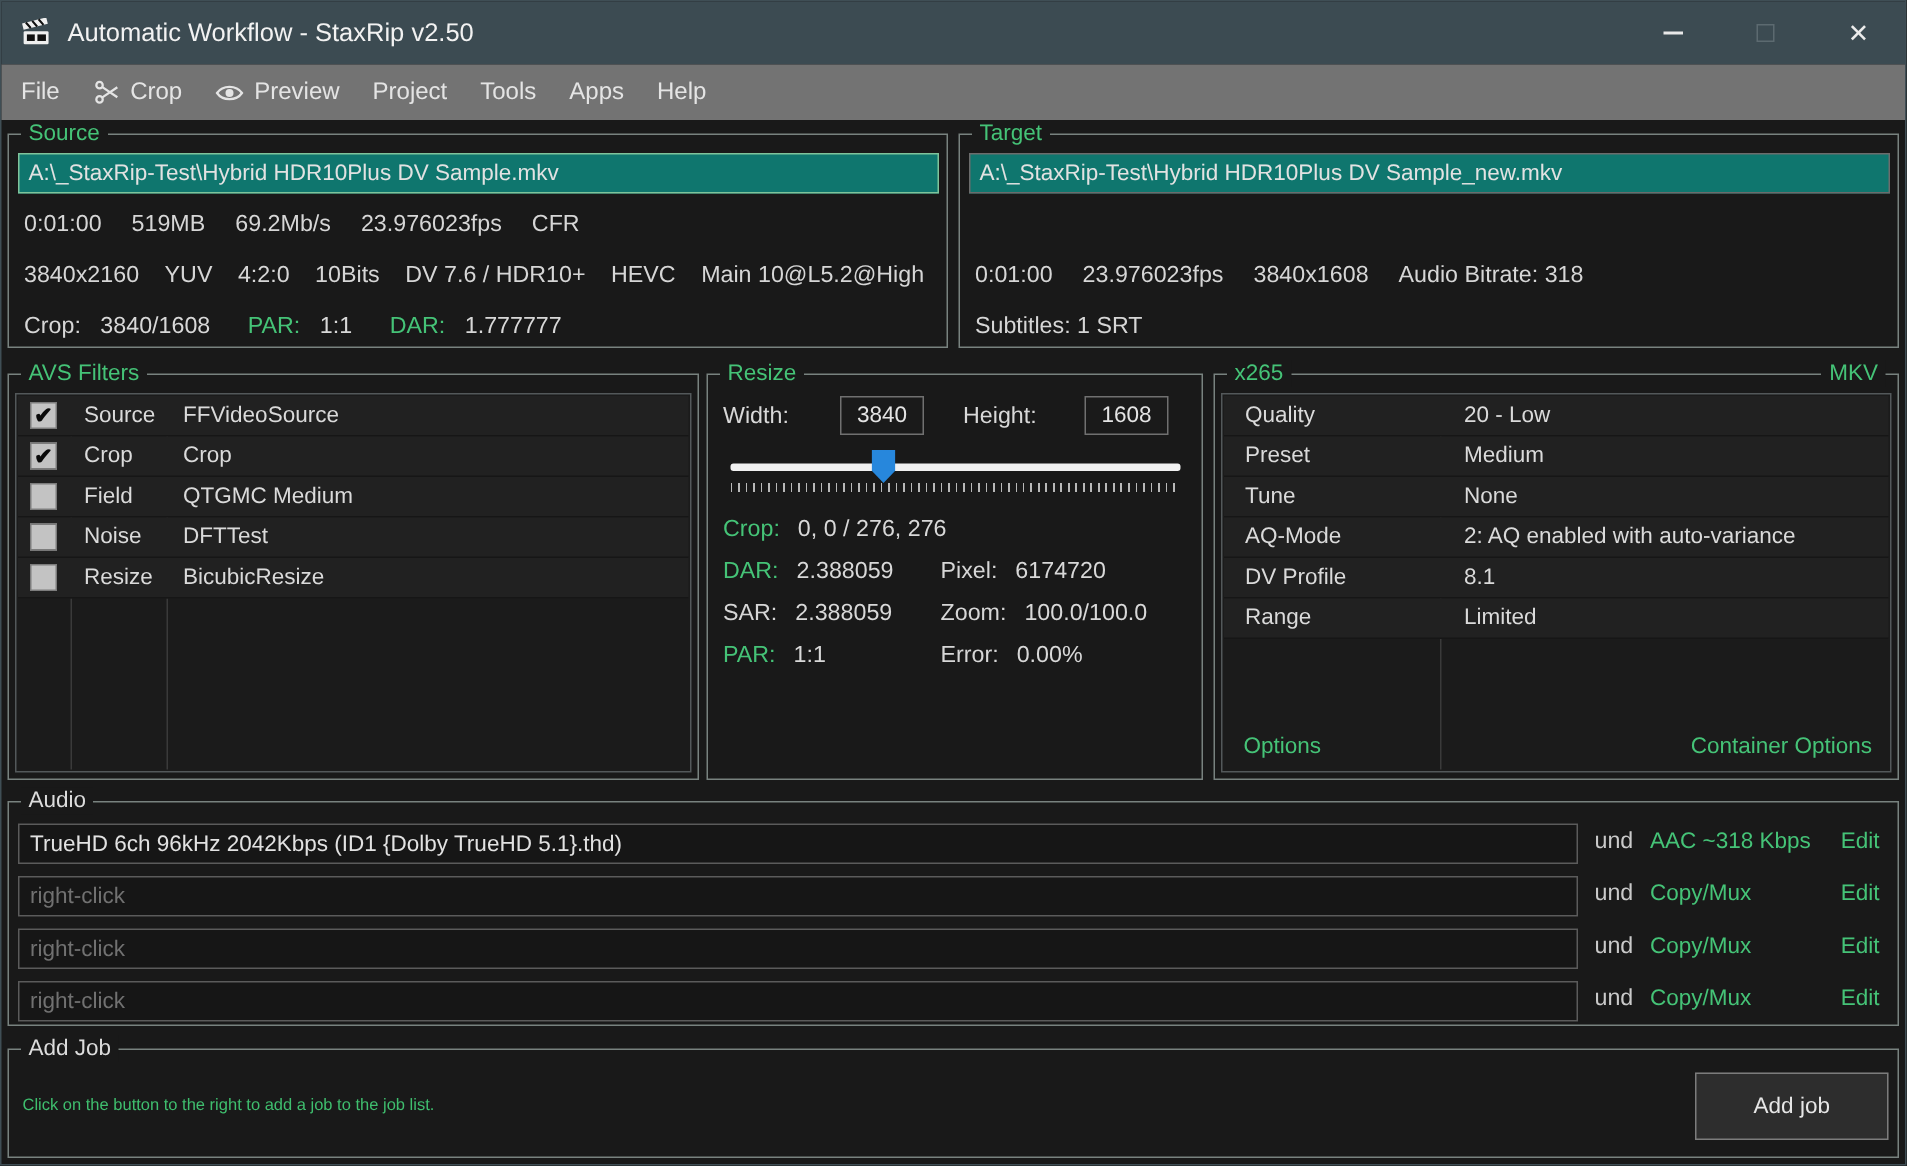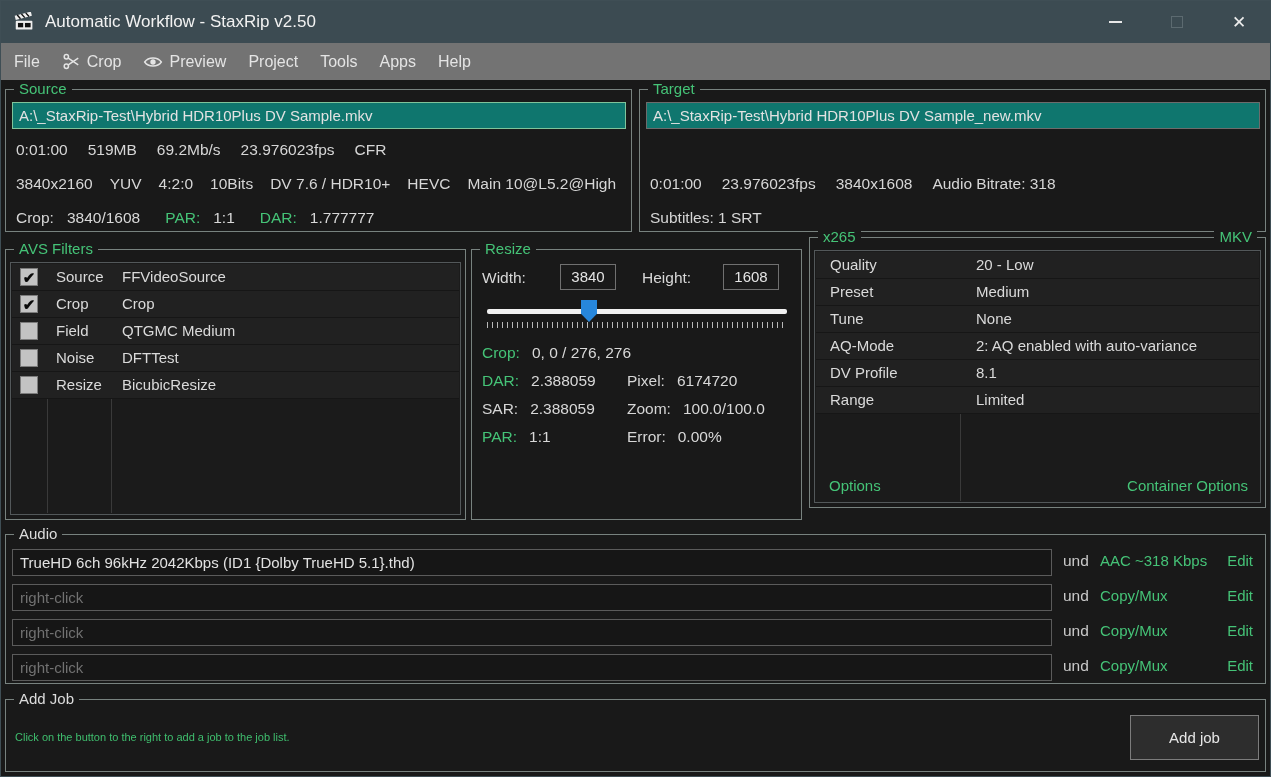--- a/index.html
+++ b/index.html
@@ -254,21 +254,21 @@
     <div class="kvline" style="left:155px; top:150px; gap:12px;">
       <span class="wlabel">Zoom:</span>
       <span>100.0/100.0</span>
     </div>
     <div class="kvline" style="left:155px; top:178px; gap:12px;">
       <span class="wlabel">Error:</span>
       <span>0.00%</span>
     </div>
   </div>
 
-  <div class="group" style="left:808px; top:236px; width:457px; height:271px;">
+  <div class="group" style="left:808px; top:248px; width:457px; height:271px;">
     <span class="legend">x265</span>
     <span class="legend right">MKV</span>
     <div class="itable">
       <div class="vdiv" style="left:145px;"></div>
       <div class="trow" style="top:1px;">
         <span class="tname" style="left:14px;">Quality</span>
         <span class="tval" style="left:160px;">20 - Low</span>
       </div>
       <div class="trow" style="top:28px;padding-left:48px;">
         <span class="tname" style="left:14px;">Preset</span>

